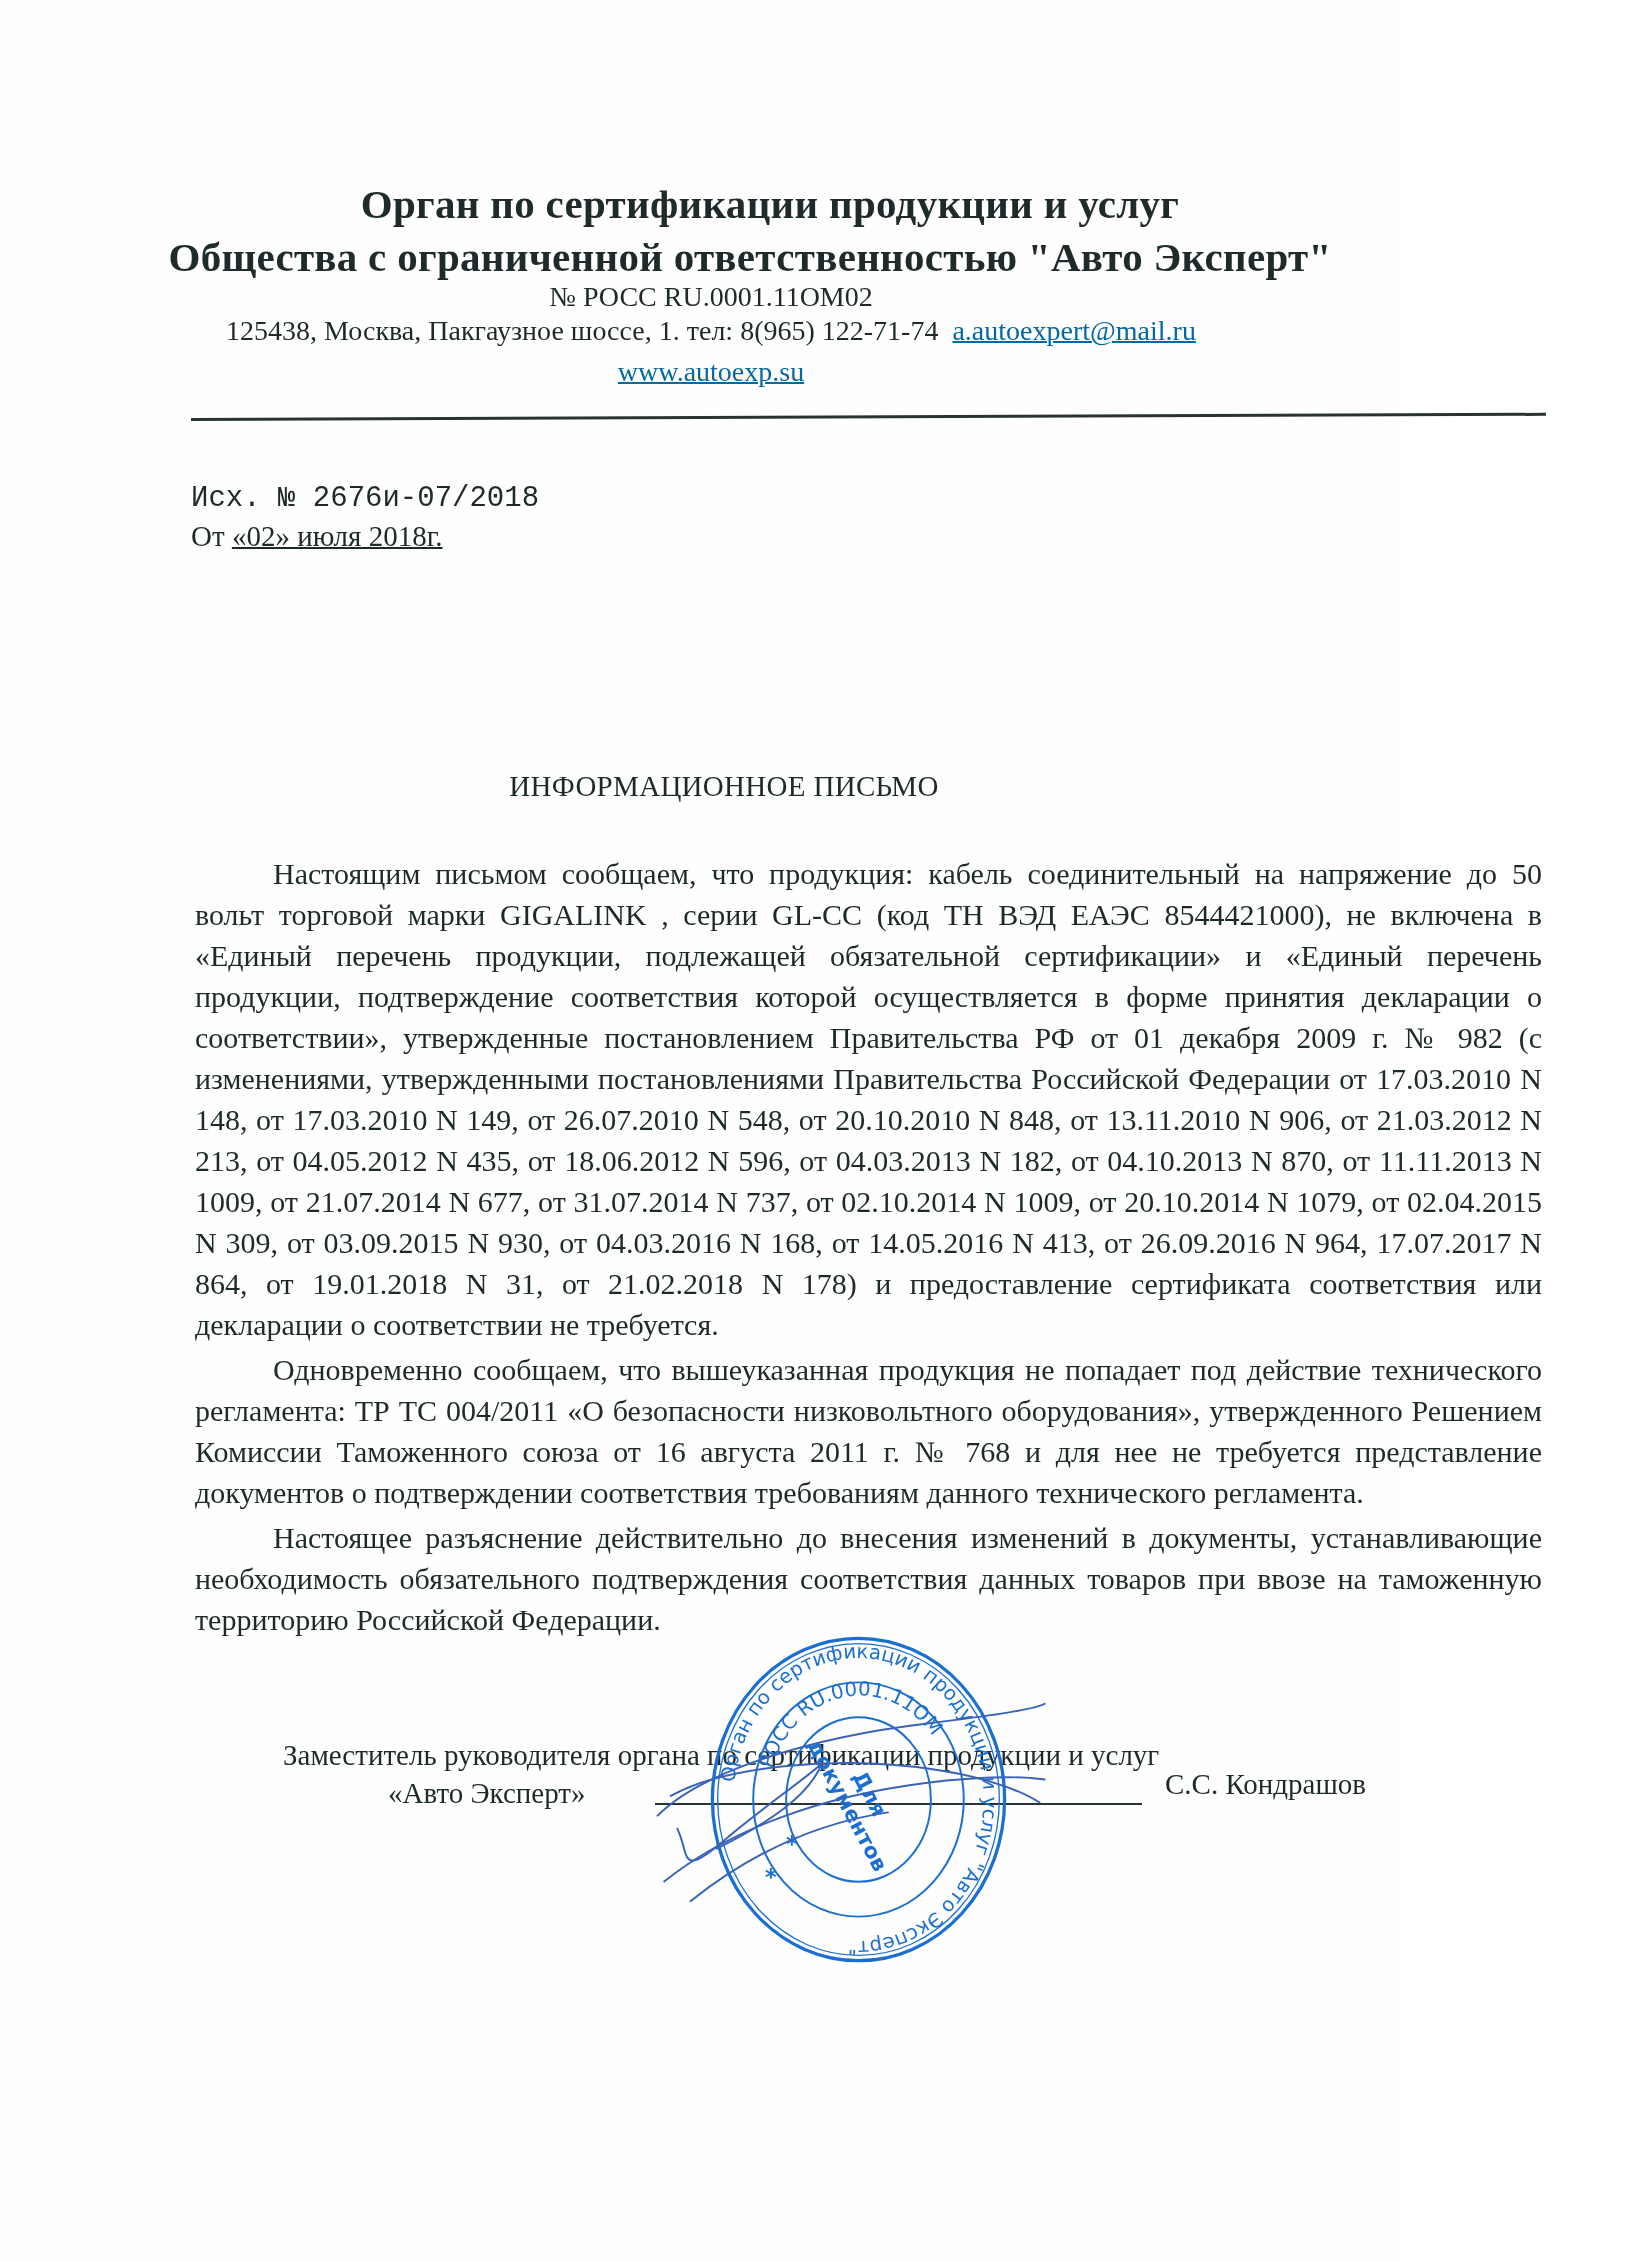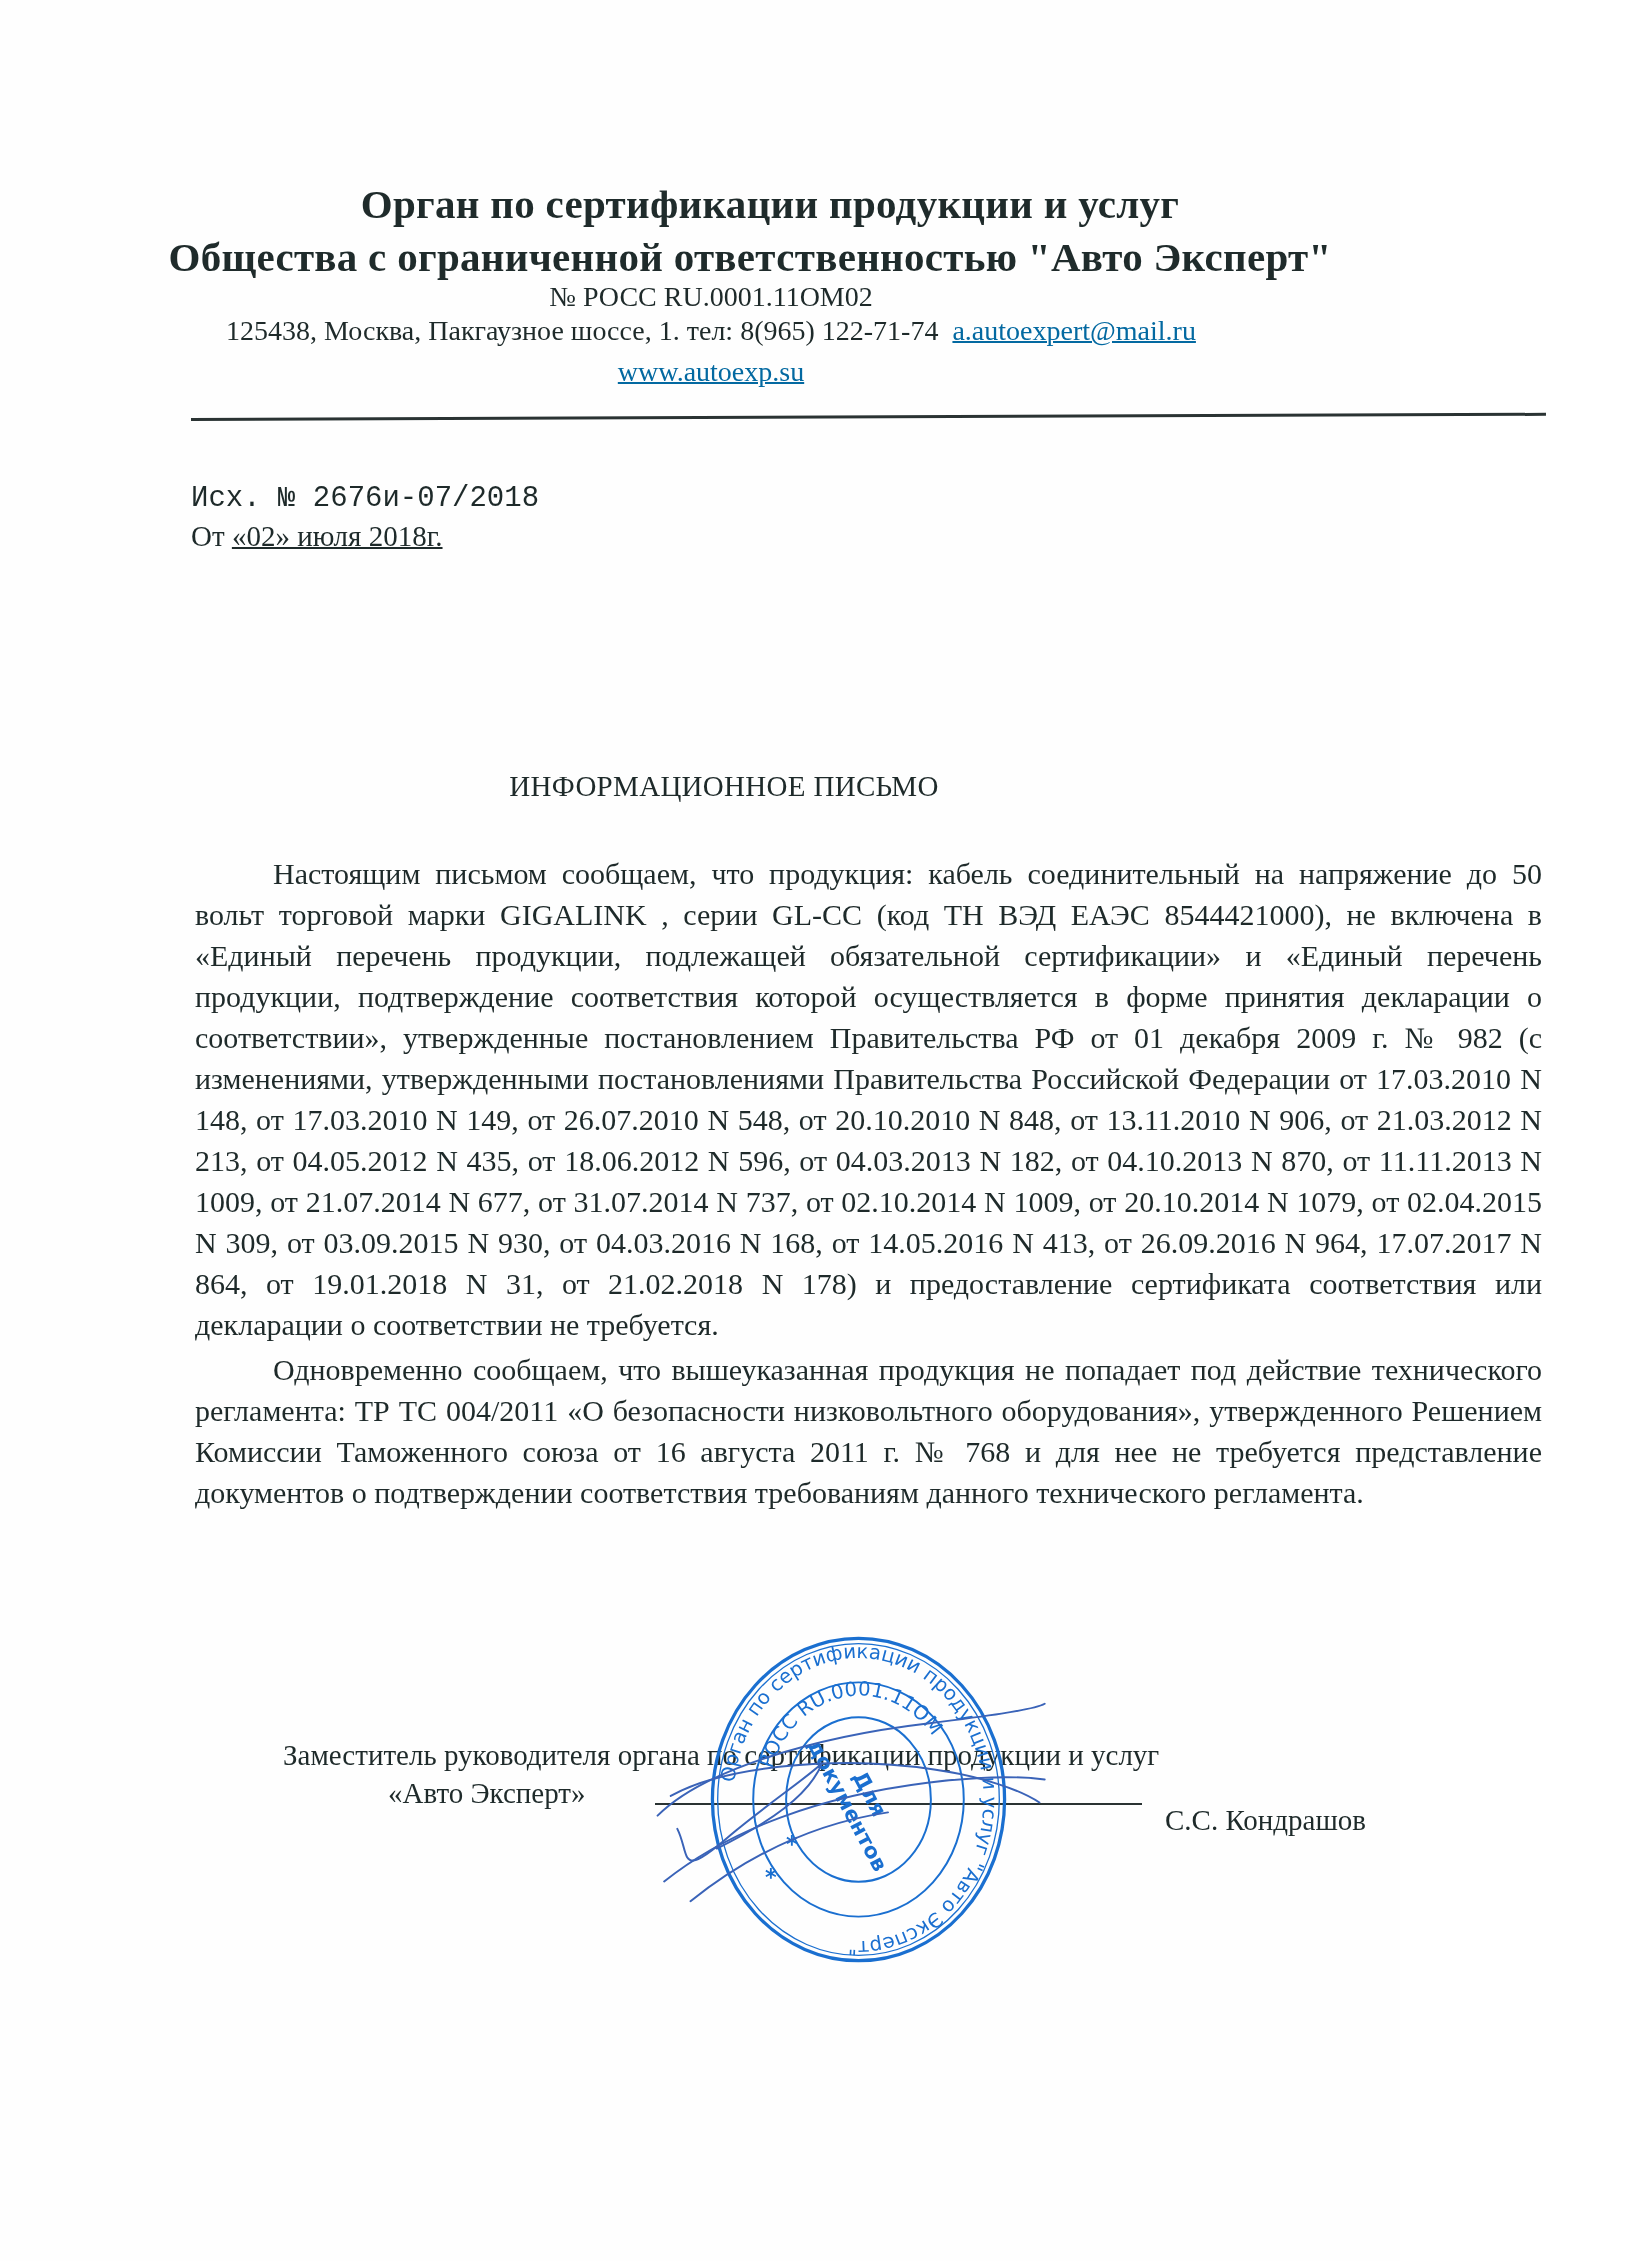--- a/index.html
+++ b/index.html
@@ -24,21 +24,21 @@
 
   .heading { position: absolute; left: 0; width: 1632px; top: 768px; text-align: center; font-size: 29px; line-height: 37px; margin-left: -92px; letter-spacing: 0.3px; }
 
   .body { position: absolute; left: 191px; top: 849px; width: 1355px; font-size: 30px; line-height: 41px; text-align: justify; }
   .body p { margin: 4px; text-indent: 78px; }
 
   .sig { position: absolute; font-size: 29px; line-height: 37px; }
   .sig-title { left: 283px; top: 1737px; }
   .sig-org { left: 388px; top: 1775px; }
   .sig-line { position: absolute; left: 655px; top: 1803px; width: 487px; height: 2px; background: #2a3333; }
-  .sig-name { left: 1165px; top: 1766px; margin-top: 36px; }
+  .sig-name { left: 1165px; top: 1766px; }
 
   .stamp { position: absolute; left: 707px; top: 1635px; width: 303px; height: 329px; pointer-events: none; }
   .signature { position: absolute; left: 651px; top: 1684px; width: 395px; height: 237px; pointer-events: none; }
 </style>
 </head>
 <body>
 
 <div class="page">
 
   <div class="hdr title title1">Орган по сертификации продукции и услуг</div>
@@ -56,20 +56,21 @@
   <div class="outdate">
     <span>От </span><span class="u">«02» июля 2018г.</span>
   </div>
 
 
   <div class="heading">ИНФОРМАЦИОННОЕ ПИСЬМО</div>
 
   <div class="body">
     <p>Настоящим письмом сообщаем, что продукция: кабель соединительный на напряжение до 50 вольт торговой марки GIGALINK , серии GL-CC (код ТН ВЭД ЕАЭС 8544421000), не включена в «Единый перечень продукции, подлежащей обязательной сертификации» и «Единый перечень продукции, подтверждение соответствия которой осуществляется в форме принятия декларации о соответствии», утвержденные постановлением Правительства РФ от 01 декабря 2009 г. № 982 (с изменениями, утвержденными постановлениями Правительства Российской Федерации от 17.03.2010 N 148, от 17.03.2010 N 149, от 26.07.2010 N 548, от 20.10.2010 N 848, от 13.11.2010 N 906, от 21.03.2012 N 213, от 04.05.2012 N 435, от 18.06.2012 N 596, от 04.03.2013 N 182, от 04.10.2013 N 870, от 11.11.2013 N 1009, от 21.07.2014 N 677, от 31.07.2014 N 737, от 02.10.2014 N 1009, от 20.10.2014 N 1079, от 02.04.2015 N 309, от 03.09.2015 N 930, от 04.03.2016 N 168, от 14.05.2016 N 413, от 26.09.2016 N 964, 17.07.2017 N 864, от 19.01.2018 N 31, от 21.02.2018 N 178) и предоставление сертификата соответствия или декларации о соответствии не требуется.</p>
     <p>Одновременно сообщаем, что вышеуказанная продукция не попадает под действие технического регламента: ТР ТС 004/2011 «О безопасности низковольтного оборудования», утвержденного Решением Комиссии Таможенного союза от 16 августа 2011 г. № 768 и для нее не требуется представление документов о подтверждении соответствия требованиям данного технического регламента.</p>
+    <p>Настоящее разъяснение действительно до внесения изменений в документы, устанавливающие необходимость обязательного подтверждения соответствия данных товаров при ввозе на таможенную территорию Российской Федерации.</p>
   </div>
 
   <div class="sig sig-title">Заместитель руководителя органа по сертификации продукции и услуг</div>
   <div class="sig sig-org">«Авто Эксперт»</div>
   <div class="sig-line"></div>
   <div class="sig sig-name">С.С. Кондрашов</div>
 
   <svg class="stamp" viewBox="0 0 460 500">
     <defs>
       <path id="outerArc" d="M 230,250 m -190,0 a 190,215 0 1,1 380,0 a 190,215 0 1,1 -380,0"></path>

